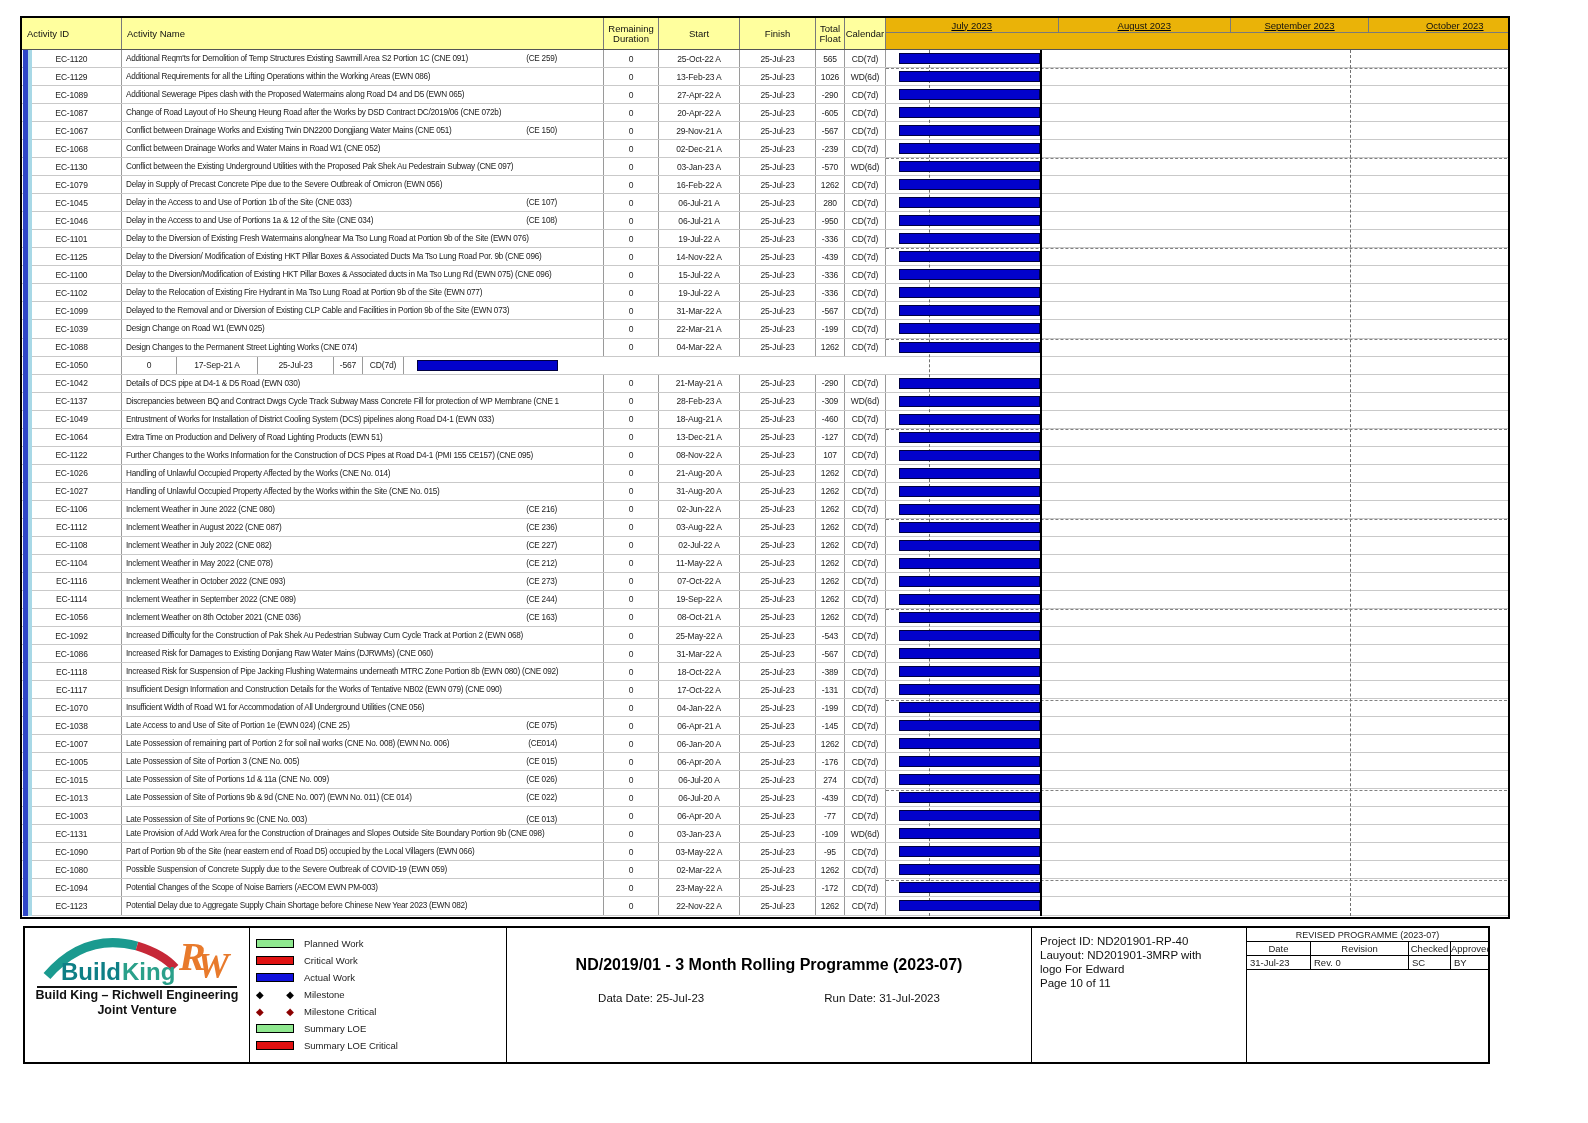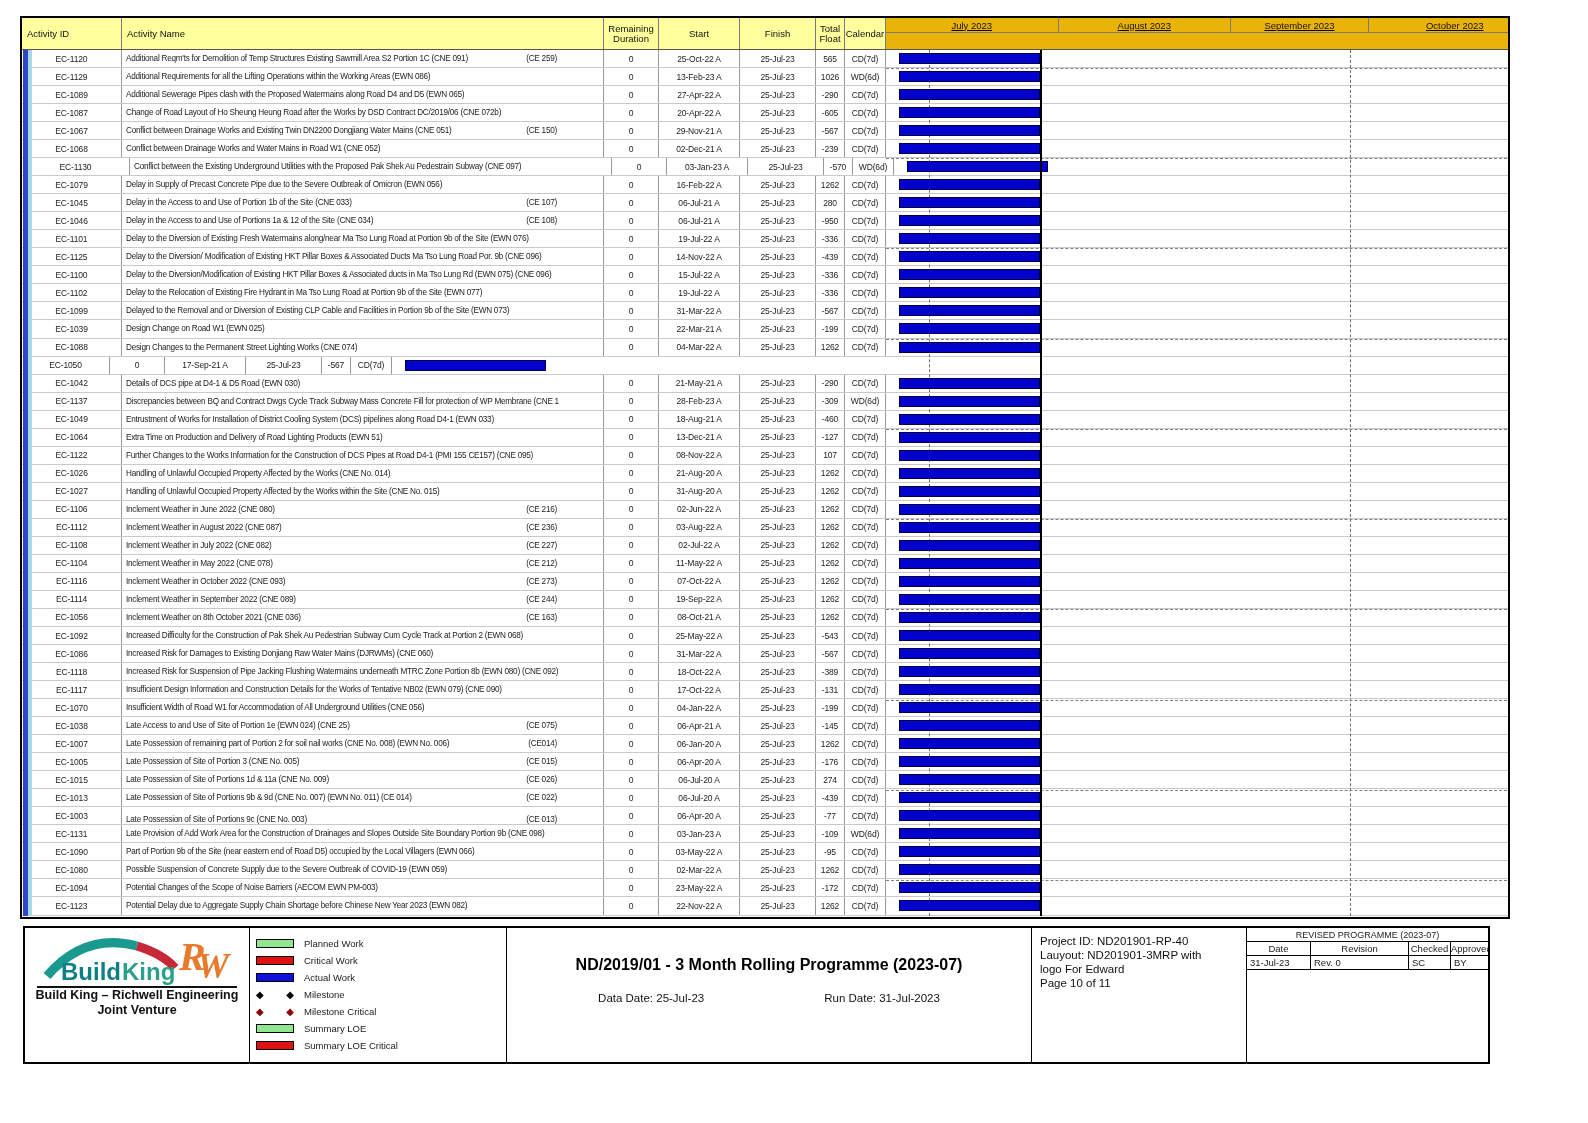--- a/index.html
+++ b/index.html
@@ -191,21 +191,21 @@
           <div class="cell c-center" style="width: 55px;">0</div>
           <div class="cell c-center" style="width: 81px;">02-Dec-21 A</div>
           <div class="cell c-center" style="width: 76px;">25-Jul-23</div>
           <div class="cell c-center" style="width: 29px;">-239</div>
           <div class="cell c-center" style="width: 41px;">CD(7d)</div>
           <div class="gcell">
             <div class="bar"></div>
           </div>
         </div>
         <div class="row">
-          <div class="cell c-id" style="width: 108px;">EC-1130</div>
+          <div class="cell c-id" style="width: 100px;">EC-1130</div>
           <div class="cell c-name" style="width: 482px;">
             <span>Conflict between the Existing Underground Utilities with the Proposed Pak Shek Au Pedestrain Subway  (CNE 097)</span>
           </div>
           <div class="cell c-center" style="width: 55px;">0</div>
           <div class="cell c-center" style="width: 81px;">03-Jan-23 A</div>
           <div class="cell c-center" style="width: 76px;">25-Jul-23</div>
           <div class="cell c-center" style="width: 29px;">-570</div>
           <div class="cell c-center" style="width: 41px;">WD(6d)</div>
           <div class="gcell">
             <div class="bar"></div>
@@ -347,21 +347,21 @@
           <div class="cell c-center" style="width: 55px;">0</div>
           <div class="cell c-center" style="width: 81px;">04-Mar-22 A</div>
           <div class="cell c-center" style="width: 76px;">25-Jul-23</div>
           <div class="cell c-center" style="width: 29px;">1262</div>
           <div class="cell c-center" style="width: 41px;">CD(7d)</div>
           <div class="gcell">
             <div class="bar"></div>
           </div>
         </div>
         <div class="row">
-          <div class="cell c-id" style="width: 88px;">EC-1050</div>
+          <div class="cell c-id" style="width: 100px;">EC-1050</div>
           <div class="cell c-center" style="width: 55px;">0</div>
           <div class="cell c-center" style="width: 81px;">17-Sep-21 A</div>
           <div class="cell c-center" style="width: 76px;">25-Jul-23</div>
           <div class="cell c-center" style="width: 29px;">-567</div>
           <div class="cell c-center" style="width: 41px;">CD(7d)</div>
           <div class="gcell">
             <div class="bar"></div>
           </div>
         </div>
         <div class="row">

